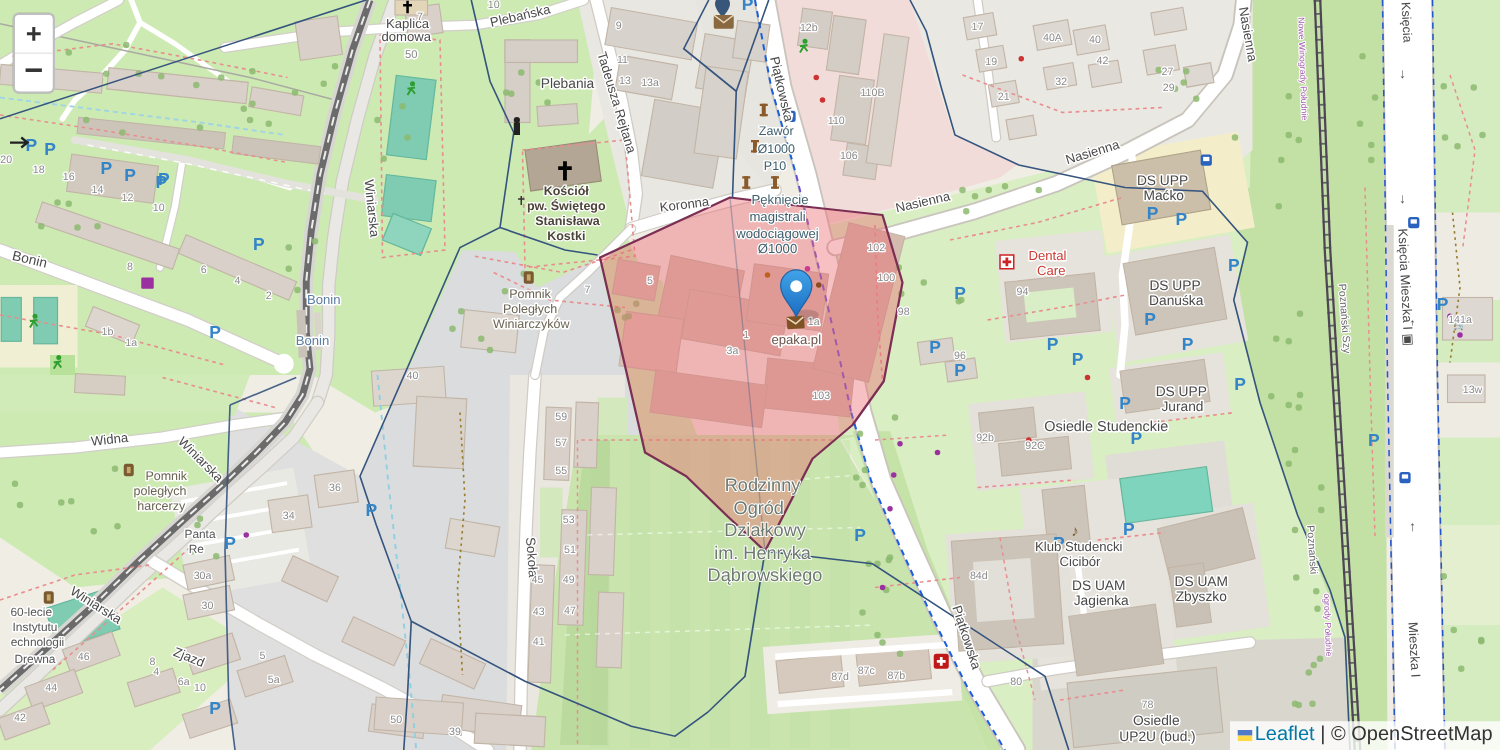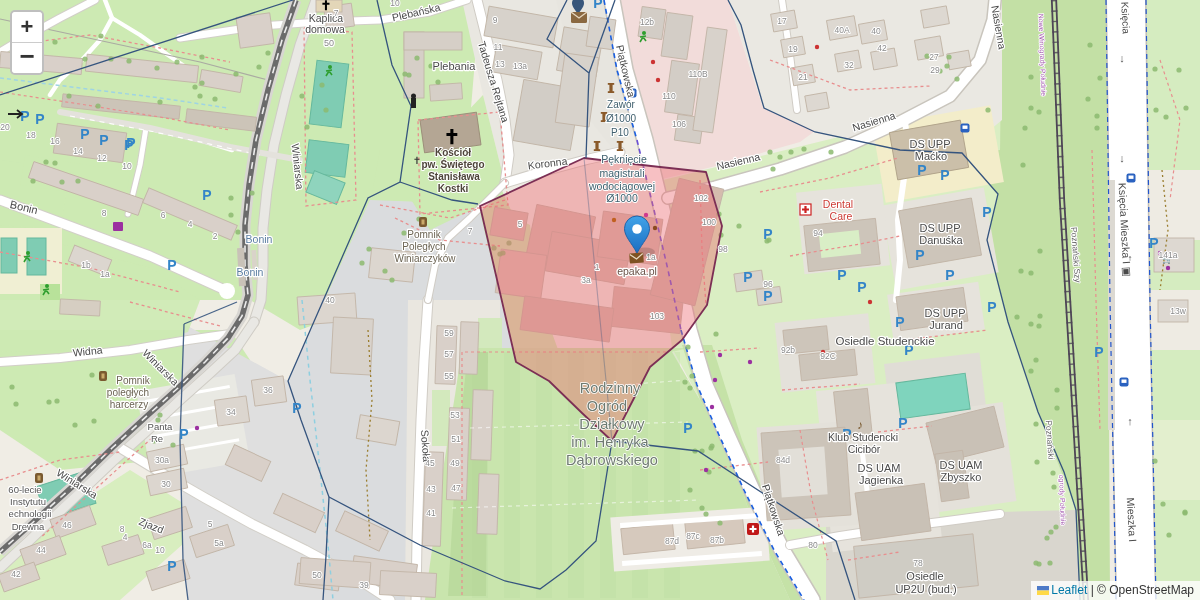--- a/index.html
+++ b/index.html
@@ -1,19 +1,19 @@
 <!DOCTYPE html>
 <html><head><meta charset="utf-8"><style>
 html,body{margin:0;padding:0;width:1200px;height:600px;overflow:hidden;font-family:"Liberation Sans",sans-serif;}
 #map{position:relative;width:1200px;height:600px;background:#f0ede5;}
 .zoomctl{position:absolute;left:10px;top:10px;width:30px;border:2px solid rgba(0,0,0,0.25);border-radius:5px;background:#fff;z-index:10;}
 .zbtn{width:30px;height:30px;line-height:29px;text-align:center;font-size:22px;font-weight:bold;color:#333;background:#fff;}
 .zbtn:first-child{border-bottom:1px solid #ccc;border-radius:4px 4px 0 0;}
 .zbtn:last-child{border-radius:0 0 4px 4px;font-size:26px;line-height:26px;}
-.attrib{position:absolute;right:0;bottom:0;background:rgba(255,255,255,0.8);font-size:12px;color:#333;padding:2px 6px 3px 6px;z-index:10;white-space:nowrap;}
+.attrib{position:absolute;right:0;bottom:0;background:rgba(255,255,255,0.8);font-size:16px;color:#333;padding:2px 6px 3px 6px;z-index:10;white-space:nowrap;}
 .attrib a{color:#0078a8;text-decoration:none;}
 .flag{display:inline-block;width:12px;height:9px;vertical-align:-1px;margin-right:2px;}
 </style></head><body>
 <div id="map">
 <svg width="1200" height="600" viewBox="0 0 1200 600" xmlns="http://www.w3.org/2000/svg" font-family="Liberation Sans, sans-serif">
 <defs>
         <linearGradient id="mk" x1="0" y1="0" x2="0" y2="1">
           <stop offset="0" stop-color="#41a3e8"></stop>
           <stop offset="1" stop-color="#1b6ec2"></stop>
         </linearGradient>

